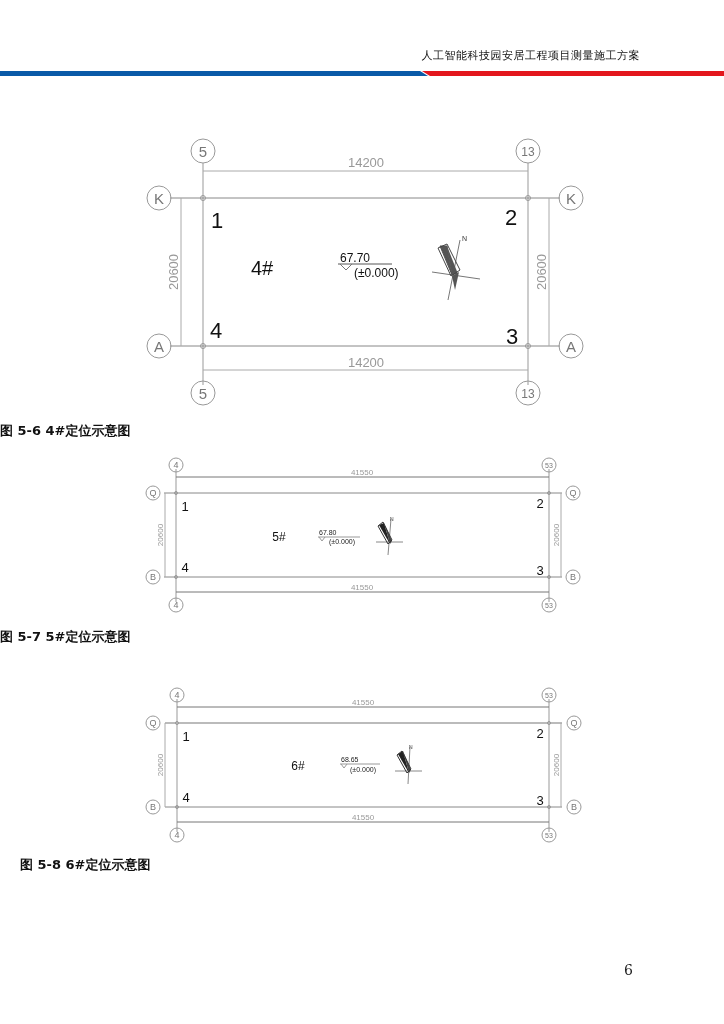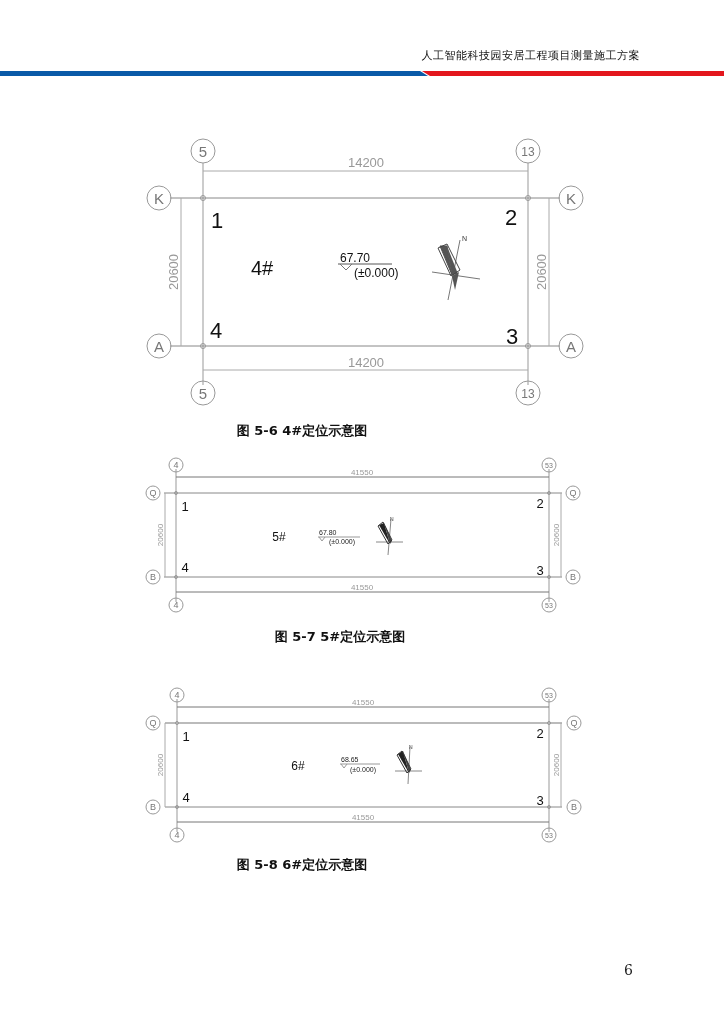--- a/index.html
+++ b/index.html
@@ -1,20 +1,20 @@
 <!DOCTYPE html>
 <html><head>
 <meta charset="utf-8">
 <style>
   html, body { margin:0; padding:0; background:#ffffff; }
   body { width:724px; height:1024px; position:relative; overflow:hidden; font-family:"DejaVu Sans", sans-serif; }
   .header-title { position:absolute; right:84px; top:48px; font-size:11px; color:#111; letter-spacing:0.5px; }
   .header-bar { position:absolute; left:0; top:71px; width:724px; height:5px; }
   .fig { position:absolute; left:0; top:0; }
-  .caption { position:absolute; left:0; width:604px; text-align:center; font-size:13px; font-weight:bold; color:#111; font-family:"DejaVu Sans", sans-serif; }
+  .caption { position:absolute; left:0; width:604px; text-align:left; font-size:13px; font-weight:bold; color:#111; font-family:"DejaVu Sans", sans-serif; }
   .page-number { position:absolute; left:624px; top:962px; font-size:14px; color:#222; font-family:"DejaVu Serif", serif; }
   svg text { font-family:"Liberation Sans", sans-serif; }
 </style>
 </head>
 <body>
 
 <div class="header-title">人工智能科技园安居工程项目测量施工方案</div>
 <svg class="header-bar" width="724" height="5" viewBox="0 0 724 5">
   <polygon points="0,0 420,0 428,5 0,5" fill="#0a5aa8"></polygon>
   <polygon points="422,0 724,0 724,5 430,5" fill="#e3161d"></polygon>
@@ -142,21 +142,21 @@
   </g>
   <g>
     <line x1="391" y1="64" x2="388" y2="100" stroke="#888"></line>
     <line x1="376" y1="87" x2="403" y2="87" stroke="#888"></line>
     <polygon points="379,70 390,89 384,68" fill="#222"></polygon>
     <polygon points="384,68 392,86 390,89" fill="#444"></polygon>
     <polygon points="378,71 383,67 392,85 388,89" fill="none" stroke="#333"></polygon>
     <text x="390" y="66" font-size="5" fill="#333">N</text>
   </g>
 </svg>
-<div class="caption" style="top:628px;padding-left:38px;">图 5-7  5#定位示意图</div>
+<div class="caption" style="top:628px;">图 5-7  5#定位示意图</div>
 
 <svg class="fig" width="724" height="160" viewBox="0 0 724 160" style="top:685px;">
   <g stroke="#999" stroke-width="1" fill="none">
     <line x1="177" y1="14" x2="177" y2="147"></line>
     <line x1="549" y1="14" x2="549" y2="147"></line>
     <line x1="165" y1="38" x2="562" y2="38" stroke="#bbb" stroke-width="2"></line>
     <line x1="165" y1="122" x2="562" y2="122" stroke="#888"></line>
     <line x1="177" y1="22" x2="549" y2="22" stroke="#777"></line>
     <line x1="177" y1="137" x2="549" y2="137" stroke="#777"></line>
     <line x1="165" y1="38" x2="165" y2="122" stroke="#aaa"></line>
@@ -205,15 +205,15 @@
   </g>
   <g>
     <line x1="410" y1="62" x2="408" y2="99" stroke="#888"></line>
     <line x1="395" y1="86" x2="422" y2="86" stroke="#888"></line>
     <polygon points="398,69 409,88 403,66" fill="#222"></polygon>
     <polygon points="403,66 411,85 409,88" fill="#444"></polygon>
     <polygon points="397,70 402,66 411,84 407,88" fill="none" stroke="#333"></polygon>
     <text x="409" y="64" font-size="5" fill="#333">N</text>
   </g>
 </svg>
-<div class="caption" style="top:856px;">图 5-8  6#定位示意图</div>
+<div class="caption" style="top:856px;margin-left:20px;">图 5-8  6#定位示意图</div>
 
 <div class="page-number">6</div>
 
 </body></html>

